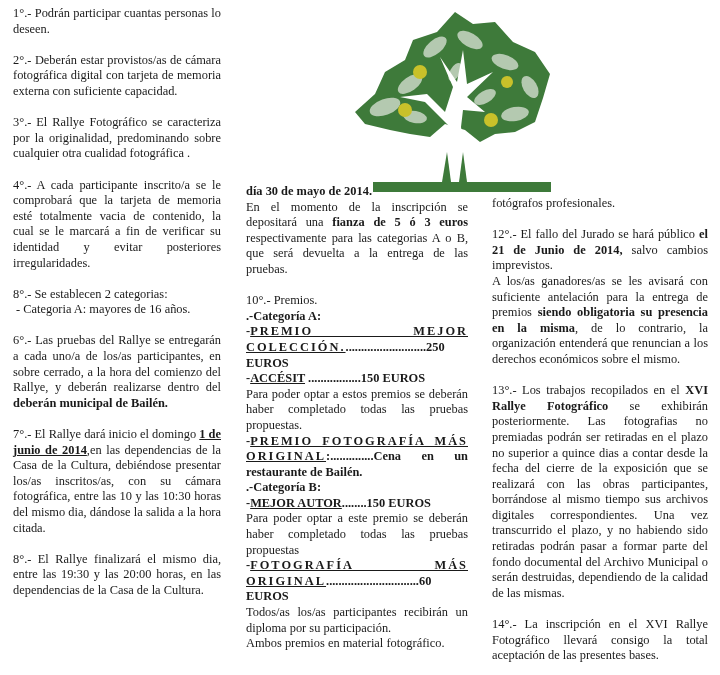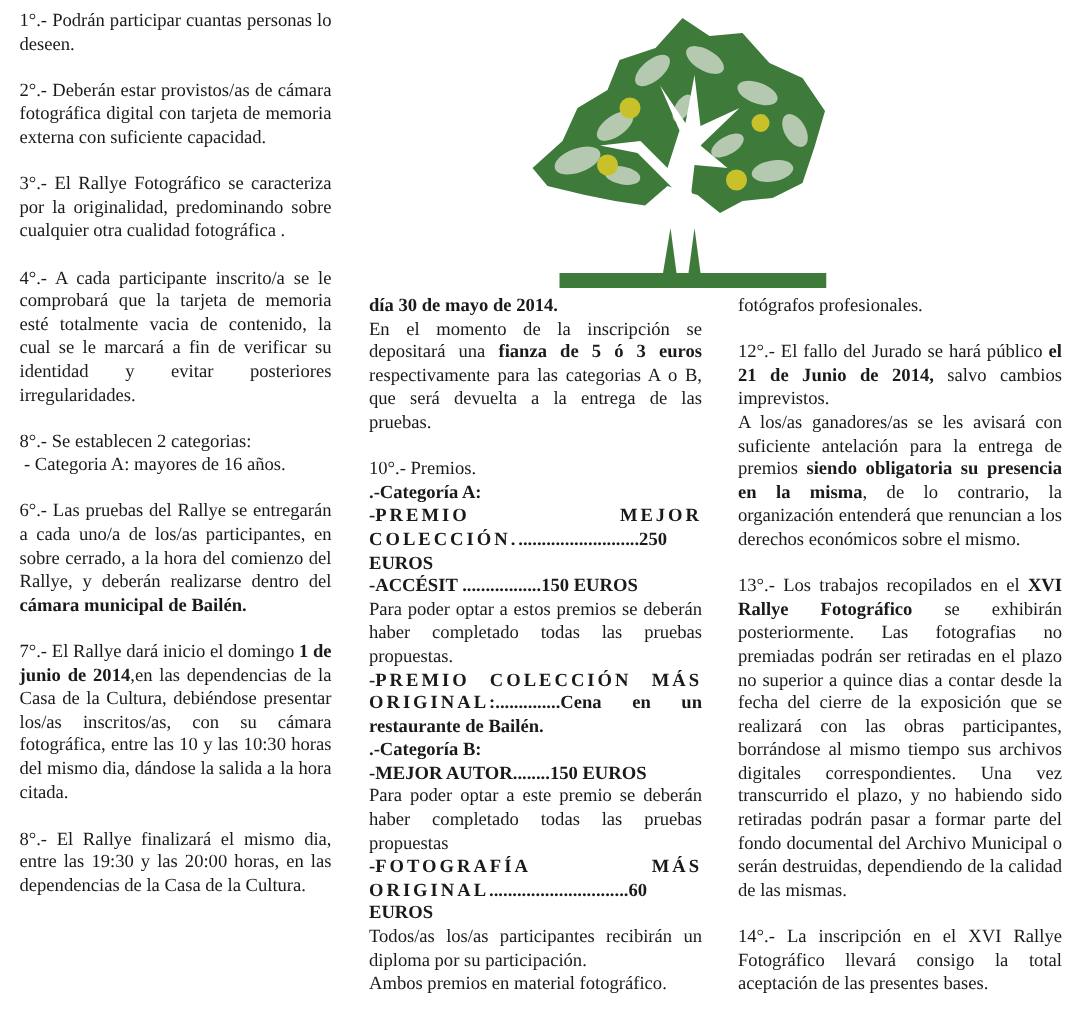--- a/index.html
+++ b/index.html
@@ -1,25 +1,25 @@
 <!DOCTYPE html>
 <html><head>
 <meta charset="utf-8">
 <style>
   html, body { margin:0; padding:0; background:#ffffff; }
   body { width:720px; height:675px; position:relative; overflow:hidden;
          font-family:"Liberation Serif", serif; color:#1a1a1a; font-size:12.4px; line-height:15.6px; }
   .col { position:absolute; text-align:justify; }
   .col p { margin:0 0 15.6px 0; }
   .b { font-weight:bold; }
-  .u { }
+  .u { text-decoration:underline; }
   .sp { letter-spacing:2px; }
   .ind { padding-left:3px; }
   #col1 { left:13px; top:6px; width:208px; }
-  #col2 { left:246px; top:196px; width:222px; }
+  #col2 { left:246px; top:184px; width:222px; }
   #col3 { left:492px; top:196px; width:216px; }
   #tree { position:absolute; left:345px; top:2px; width:206px; height:190px; }
 </style>
 </head>
 <body>
 
 <svg id="tree" viewBox="0 0 206 190">
   <g fill="#3e7a3a">
     <path d="M10,110 L30,92 L40,70 L60,58 L68,38 L92,30 L110,10 L128,22 L150,20 L168,40 L190,50 L205,72 L198,96 L190,120 L170,130 L150,132 L135,140 L120,128 L100,122 L85,135 L65,132 L45,128 L20,122 Z"></path>
   </g>
@@ -53,34 +53,34 @@
 
 <div id="col1" class="col">
   <p>1°.- Podrán participar cuantas personas lo deseen.</p>
   <p>2°.- Deberán estar provistos/as de cámara fotográfica digital con tarjeta de memoria externa con suficiente capacidad.</p>
   <p>3°.- El Rallye Fotográfico se caracteriza por la originalidad, predominando sobre cualquier otra cualidad fotográfica .</p>
   <p>4°.- A cada participante inscrito/a se le comprobará que la tarjeta de memoria esté totalmente vacia de contenido, la cual se le marcará a fin de verificar su identidad y evitar posteriores irregularidades.</p>
   <div style="margin-bottom:15.6px">
     <div>8°.- Se establecen 2 categorias:</div>
     <div class="ind">- Categoria A: mayores de 16 años.</div>
   </div>
-  <p><span>6°.- Las pruebas del Rallye se entregarán a cada uno/a de los/as participantes, en sobre cerrado, a la hora del comienzo del Rallye, y deberán realizarse dentro del </span><span class="b">cámara municipal de Bailén.</span></p>
+  <p><span>6°.- Las pruebas del Rallye se entregarán a cada uno/a de los/as participantes, en sobre cerrado, a la hora del comienzo del Rallye, y deberán realizarse dentro del </span><span class="b">deberán municipal de Bailén.</span></p>
   <p><span>7°.- El Rallye dará inicio el domingo </span><span class="b u">1 de junio de 2014</span><span>,en las dependencias de la Casa de la Cultura, debiéndose presentar los/as inscritos/as, con su cámara fotográfica, entre las 10  y las 10:30 horas del mismo dia, dándose la salida a la hora citada.</span></p>
   <p>8°.- El Rallye finalizará el mismo dia, entre las 19:30 y las 20:00 horas, en las dependencias de la Casa de la Cultura.</p>
 </div>
 
 <div id="col2" class="col">
   <div class="b">día 30 de mayo de 2014.</div>
   <p><span>En el momento de la inscripción se depositará una </span><span class="b">fianza de 5 ó 3 euros</span><span> respectivamente para las categorias A o B, que será devuelta a la entrega de las pruebas.</span></p>
   <div>10°.- Premios.</div>
   <div class="b">.-Categoría A:</div>
   <div class="b"><span>-</span><span class="u sp">PREMIO MEJOR COLECCIÓN.</span><span>..........................250 EUROS</span></div>
   <div class="b"><span> -</span><span class="u">ACCÉSIT</span><span> .................150 EUROS</span></div>
   <div>Para poder optar a estos premios se deberán haber completado todas las pruebas propuestas.</div>
-  <div class="b"><span> -</span><span class="u sp">PREMIO COLECCIÓN MÁS ORIGINAL</span><span>:..............Cena en un restaurante de Bailén.</span></div>
+  <div class="b"><span> -</span><span class="u sp">PREMIO FOTOGRAFÍA MÁS ORIGINAL</span><span>:..............Cena en un restaurante de Bailén.</span></div>
   <div class="b">.-Categoría B:</div>
   <div class="b"><span>-</span><span class="u">MEJOR AUTOR</span><span>........150 EUROS</span></div>
   <div>Para poder optar a este premio se deberán haber completado todas las pruebas propuestas</div>
   <div class="b"><span>-</span><span class="u sp">FOTOGRAFÍA MÁS ORIGINAL</span><span>..............................60 EUROS</span></div>
   <div>Todos/as los/as participantes recibirán un diploma por su participación.</div>
   <div> Ambos premios en material fotográfico.</div>
 </div>
 
 <div id="col3" class="col">
   <p>fotógrafos profesionales.</p>

